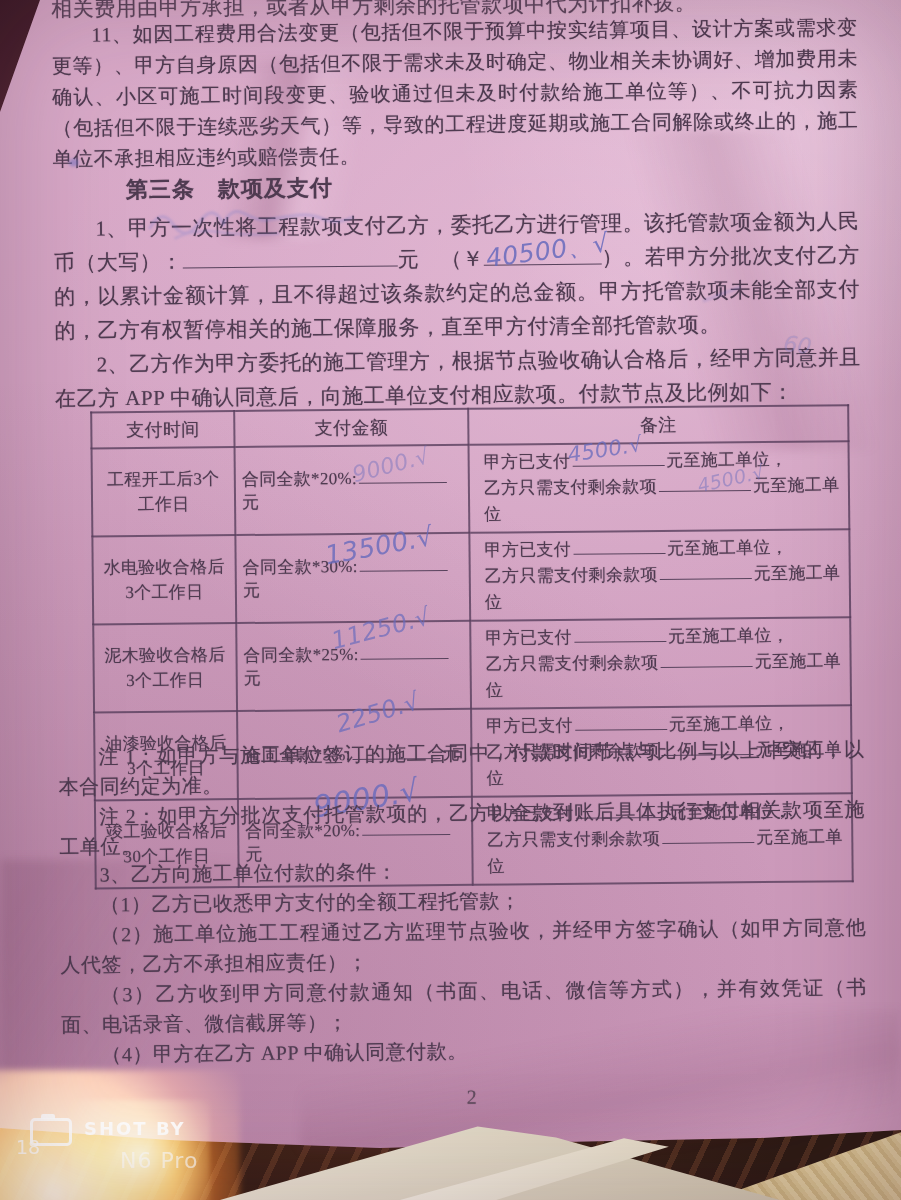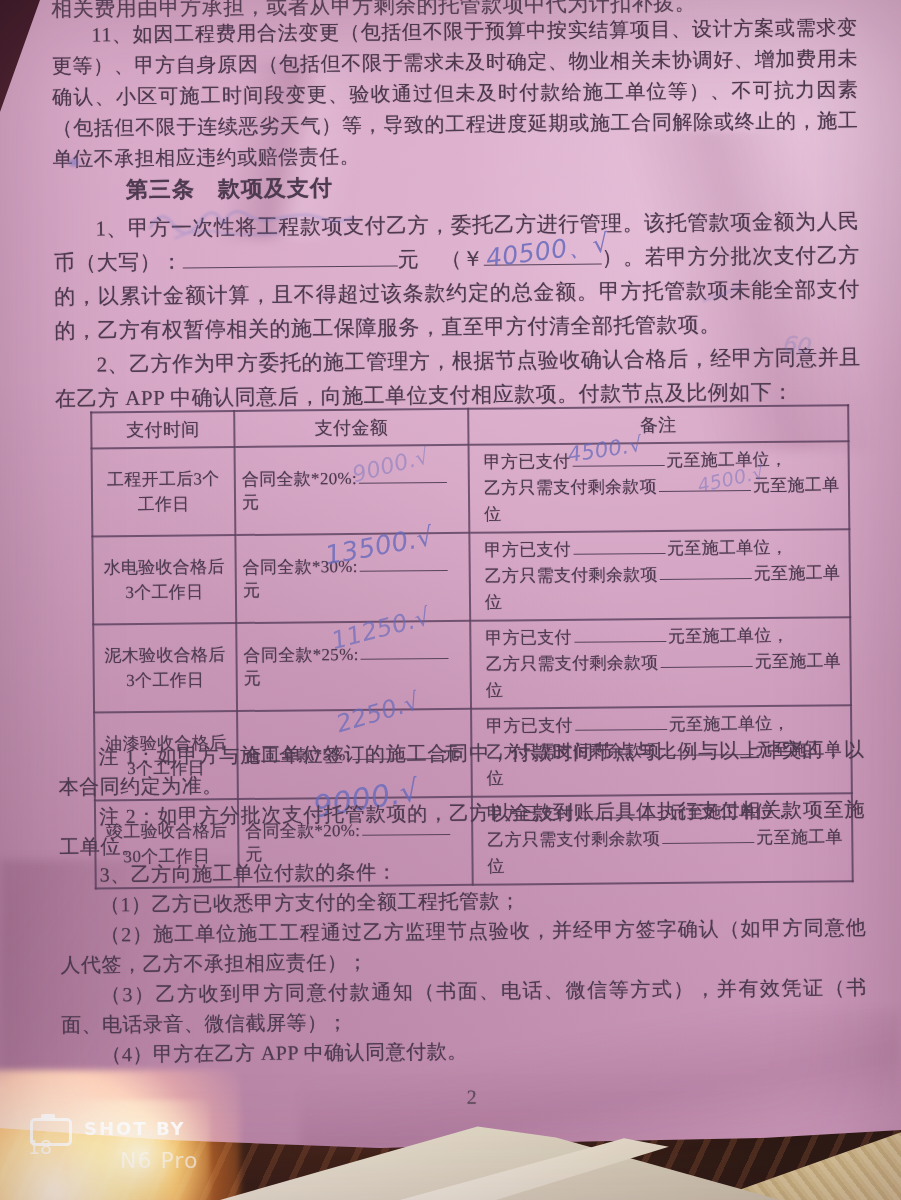--- a/index.html
+++ b/index.html
@@ -109,21 +109,21 @@
     filter:blur(2px);}
 
   
   .wm{position:absolute;color:rgba(255,255,255,.92);font-family:"DejaVu Sans",sans-serif;}
   .wm-cam{left:30px;top:1118px;width:36px;height:22px;border:3px solid rgba(255,255,255,.88);
     border-radius:5px;}
   .wm-cam::before{content:"";position:absolute;left:8px;top:-7px;width:14px;height:5px;
     background:rgba(255,255,255,.88);border-radius:2px 2px 0 0;}
   .wm-shotby{left:84px;top:1118px;font-size:18px;font-weight:bold;letter-spacing:2px;}
   .wm-device{left:120px;top:1148px;font-size:22px;letter-spacing:1px;color:rgba(255,255,255,.66);}
-  .wm-time{left:28px;top:1136px;font-size:19px;color:rgba(255,255,255,.8);}
+  .wm-time{left:16px;top:1136px;font-size:19px;color:rgba(255,255,255,.8);}
   .vignette{position:absolute;inset:0;pointer-events:none;
     box-shadow:inset 0 0 120px rgba(60,20,45,.25);}
 </style>
 </head>
 <body>
 
 <div id="photo">
 
   <div class="bg-fabric"></div>
   <div class="bg-wood"></div>

